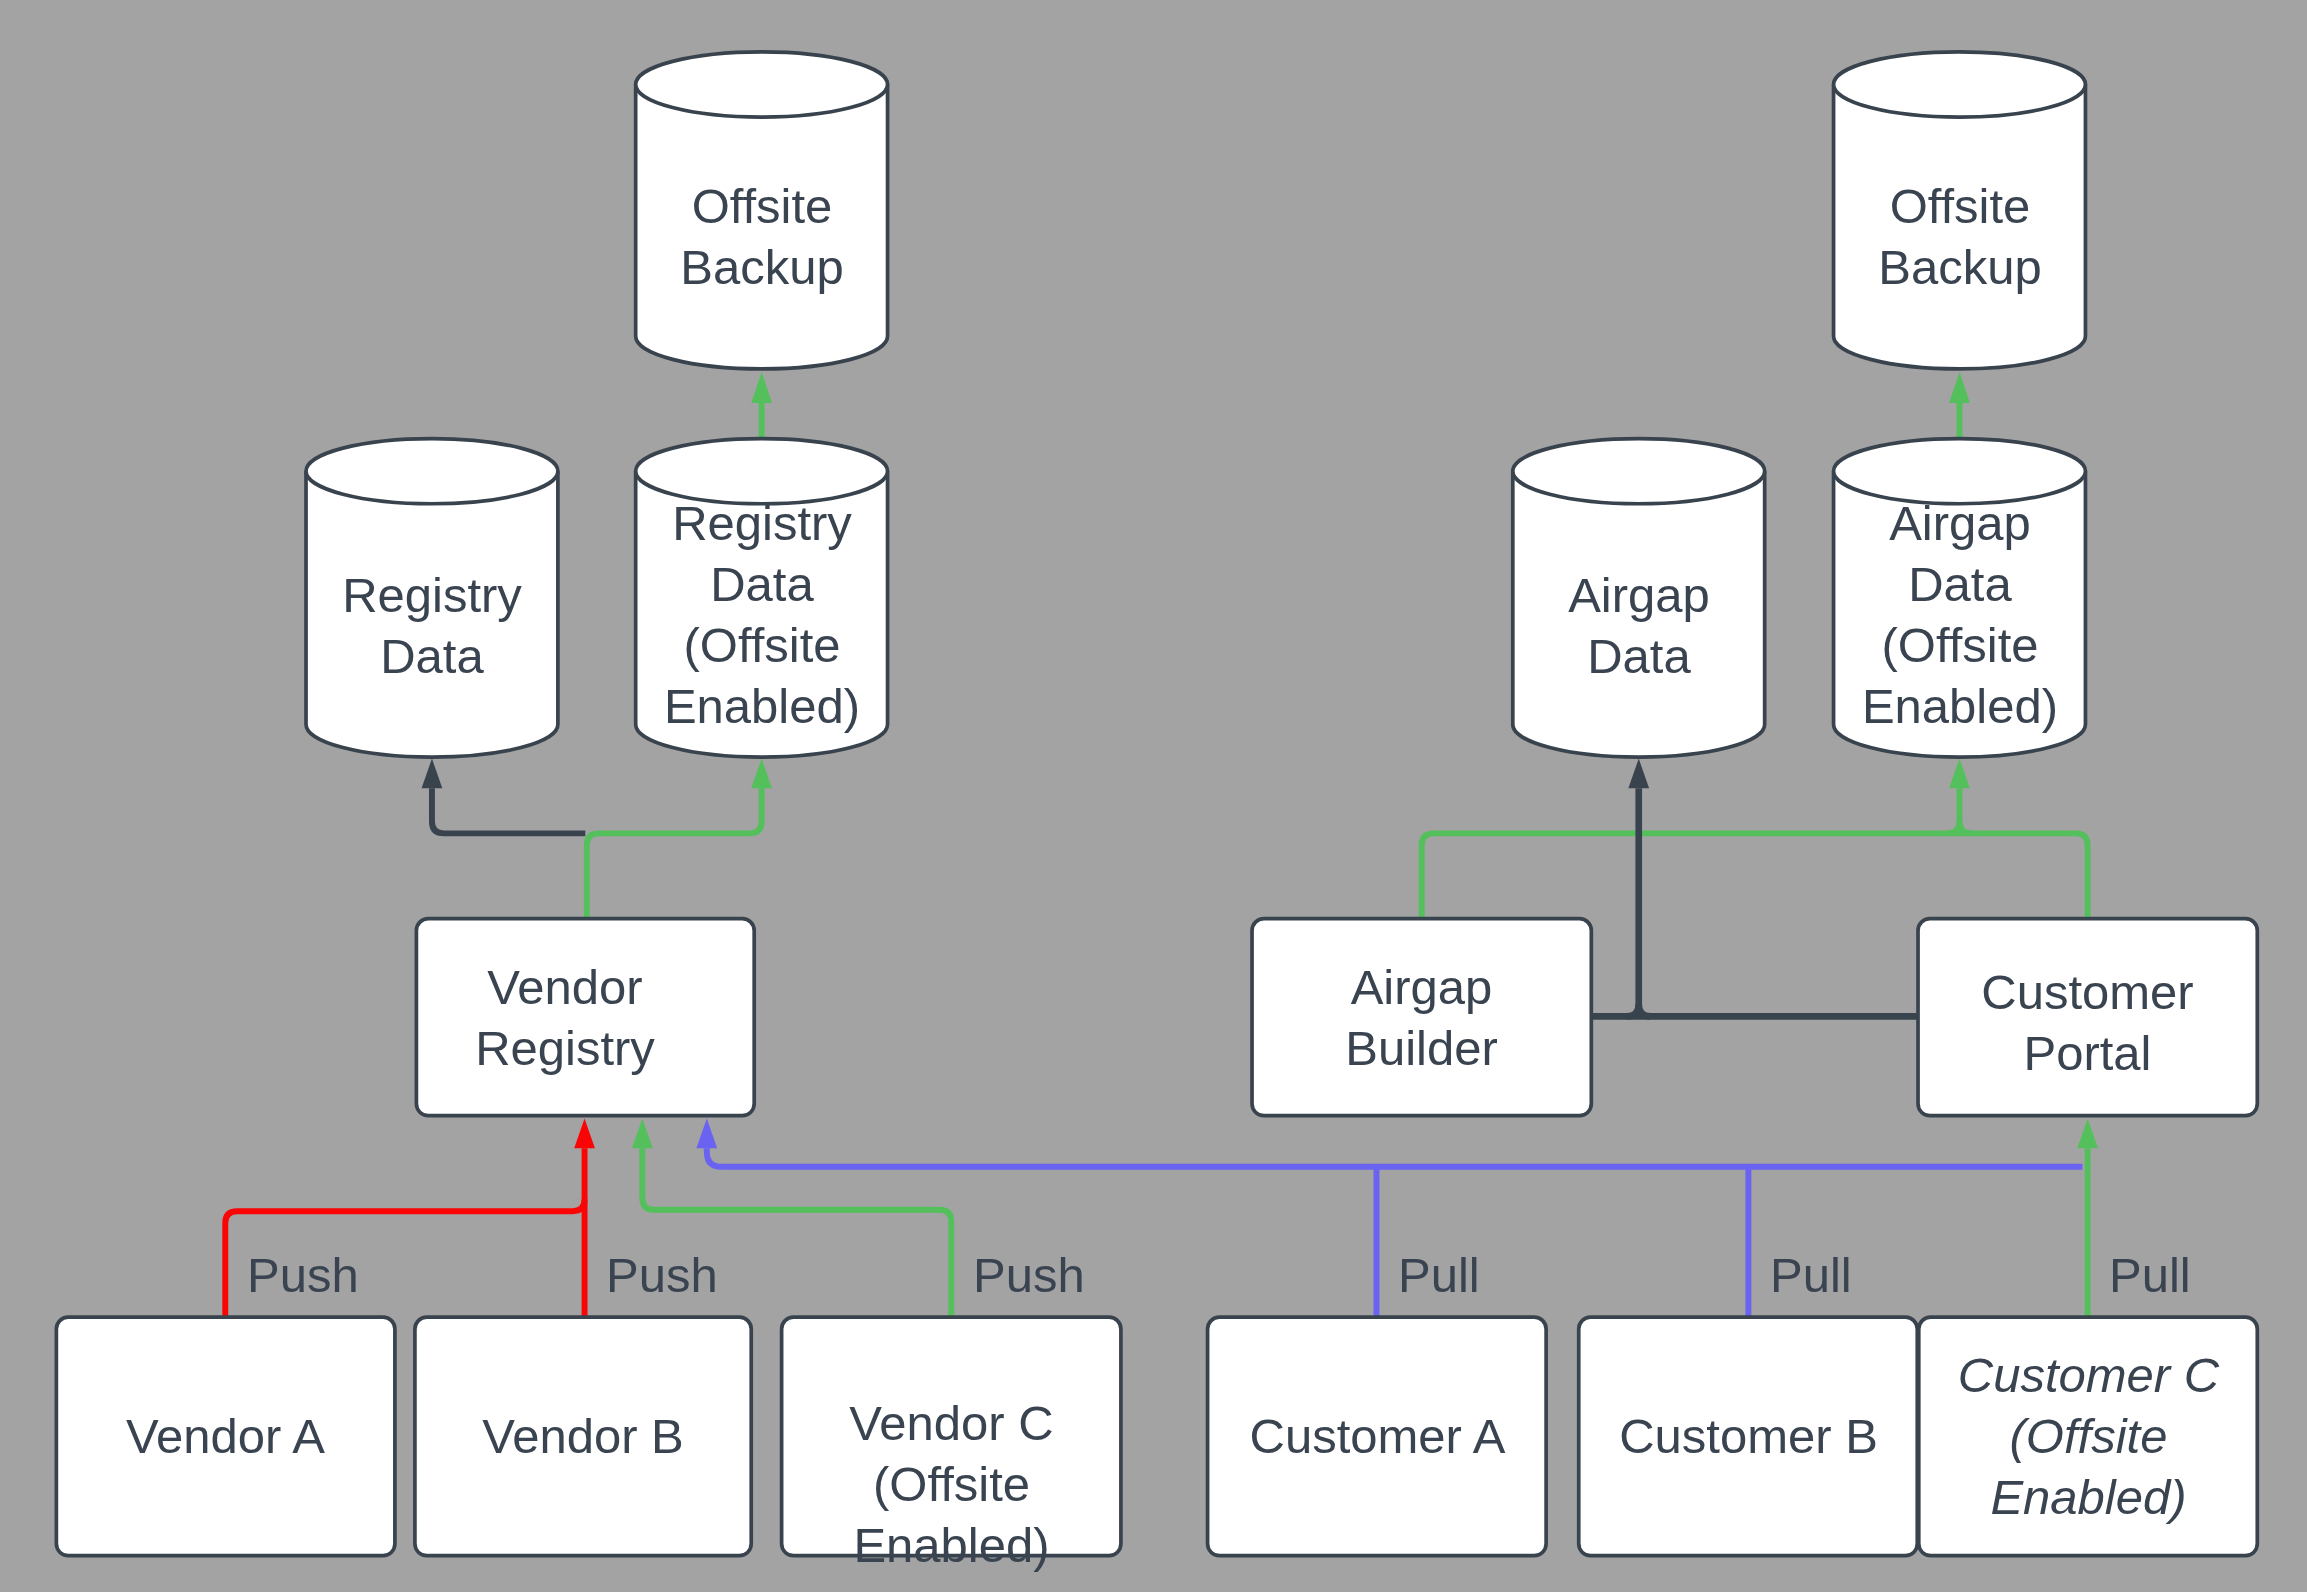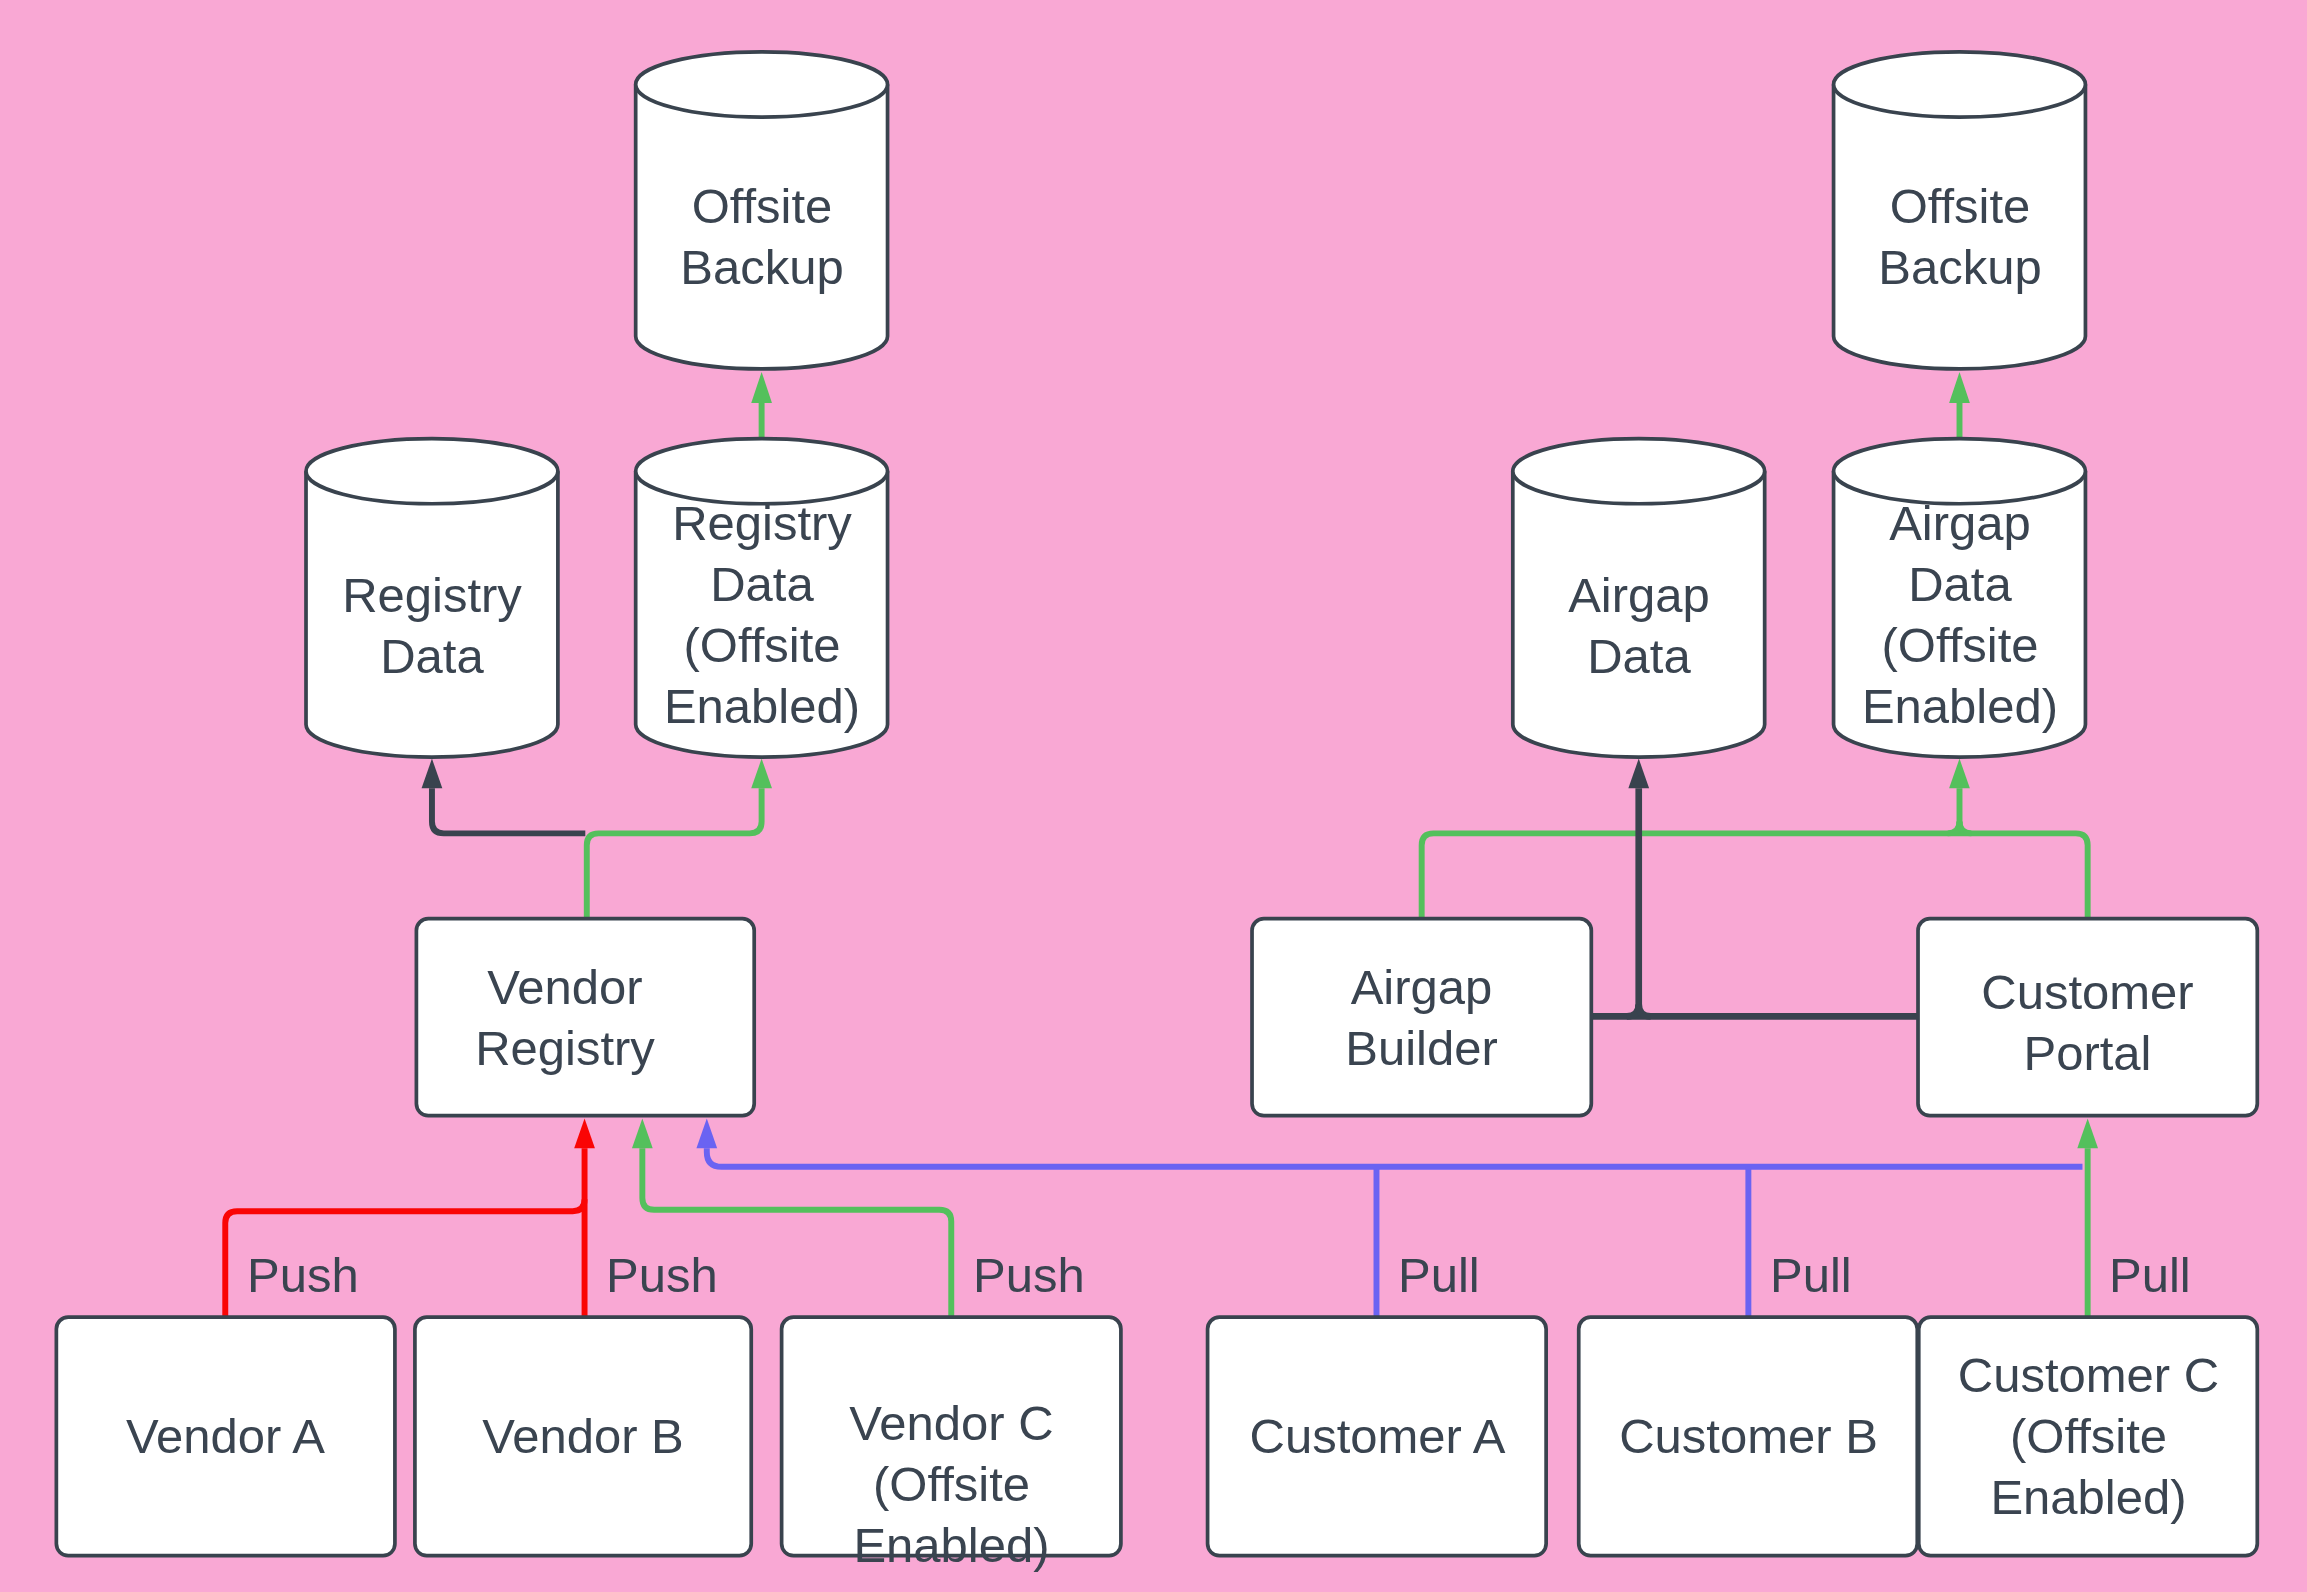--- a/index.html
+++ b/index.html
@@ -1,20 +1,20 @@
 <!DOCTYPE html>
 <html style="font-size:12px"><head>
 <meta charset="utf-8">
 <style>
   html, body { margin: 0; padding: 0; background: #ffffff; }
   .stage {
     position: relative;
     width: 2307px;
     height: 1592px;
-    background: #f9a8d4;
+    background: #a3a3a3;
     font-family: "Liberation Sans", sans-serif;
     overflow: hidden;
   }
   .diagram-svg {
     position: absolute;
     left: 0; top: 0;
     width: 2307px;
     height: 1592px;
   }
   .lbl {
@@ -183,21 +183,21 @@
   <div class="lbl" style="left:56px; top:1317px; width:339px; height:239px;">Vendor A</div>
 
   <div class="lbl" style="left:782px; top:1365px; width:339px; height:239px;">Vendor C
 (Offsite
 Enabled)</div>
 
   <div class="lbl" style="left:1579px; top:1317px; width:339px; height:239px;">Customer B</div>
 
   <div class="lbl" style="left:1208px; top:1317px; width:339px; height:239px;">Customer A</div>
 
-  <div class="lbl" style="left:1919px; top:1317px; width:339px; height:239px;">Customer C
+  <div class="lbl" style="left:1919px; top:1317px; width:339px; height:239px;font-style:italic;">Customer C
 (Offsite
 Enabled)</div>
 
   <div class="edge-lbl" style="left:239px; top:1246px;">Push</div>
 
   <div class="edge-lbl" style="left:598px; top:1246px;">Push</div>
 
   <div class="edge-lbl" style="left:965px; top:1246px;">Push</div>
 
   <div class="edge-lbl" style="left:1390px; top:1246px;">Pull</div>

